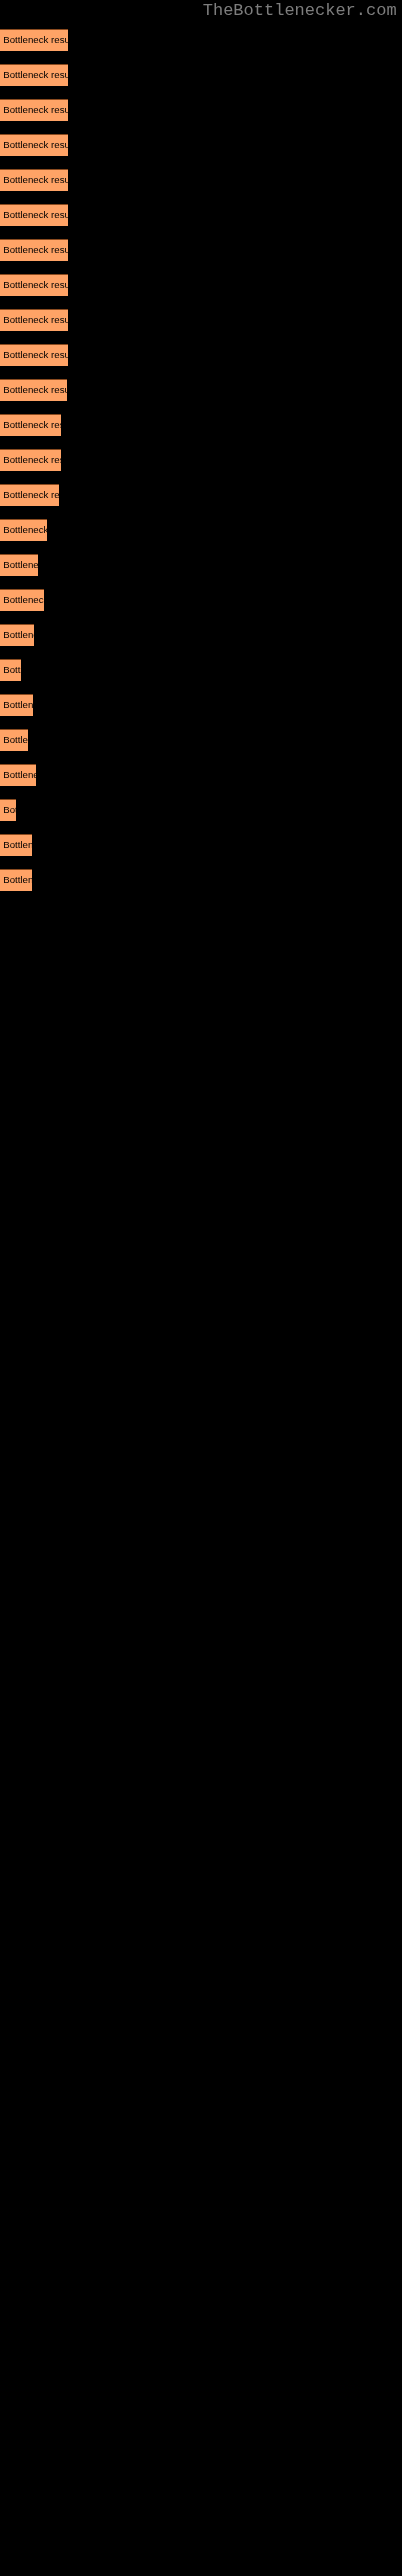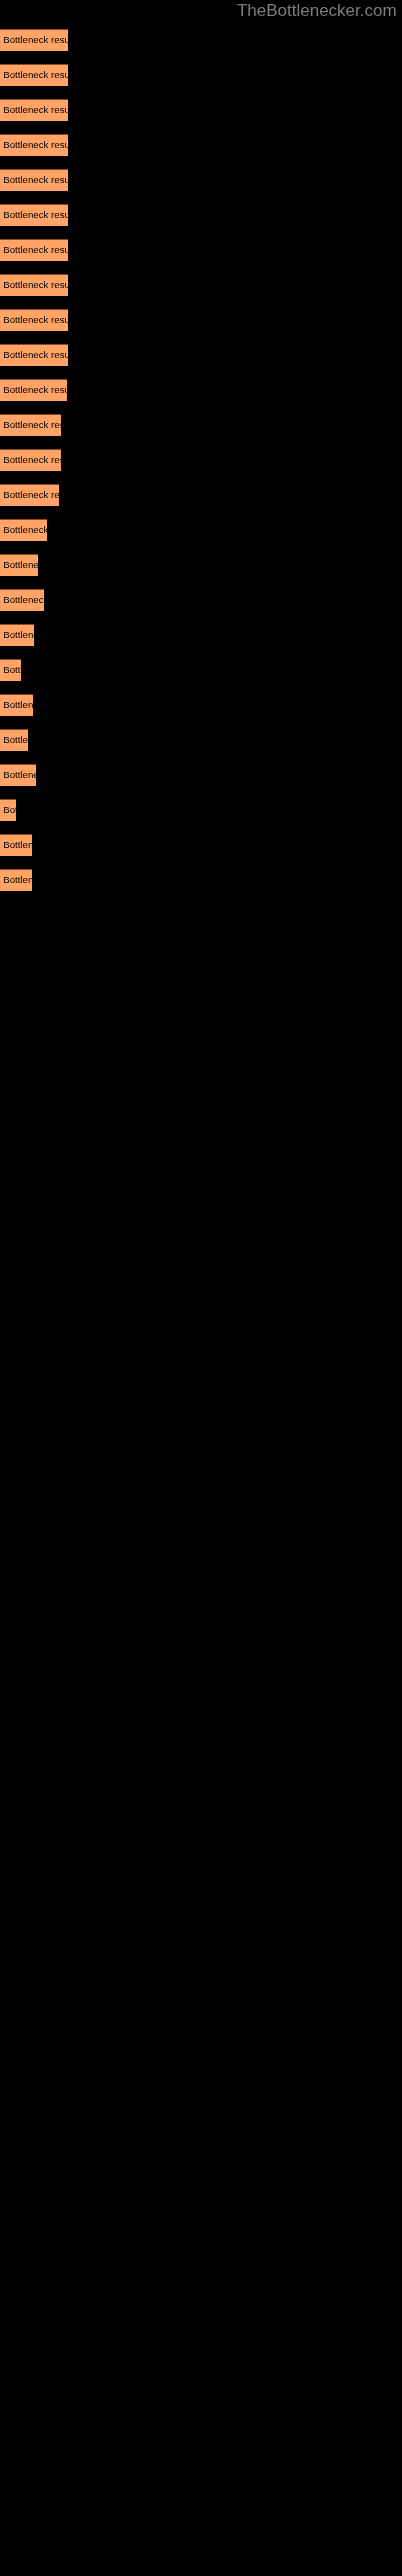--- a/index.html
+++ b/index.html
@@ -19,21 +19,21 @@
     position: absolute;
     top: 0px;
     left: 0;
     width: 403px;
     text-align: right;
     padding-right: 6.4px;
     box-sizing: border-box;
     color: #7d7d7d;
     font-size: 17px;
     line-height: 21px;
-    font-family: Liberation Sans, sans-serif;
+    font-family: Liberation Mono, monospace;
     letter-spacing: 0px;
     white-space: nowrap;
   }
 
   .chart-area {
     position: absolute;
     top: 22.5px;
     left: 0;
     width: 403px;
   }

